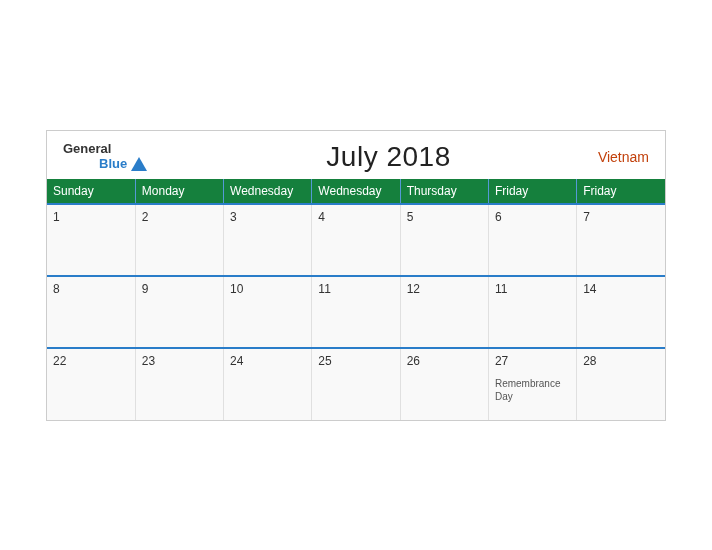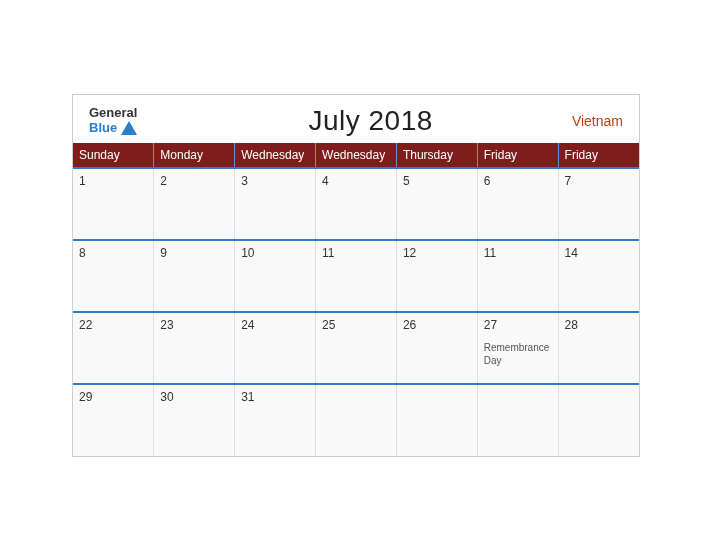--- a/index.html
+++ b/index.html
@@ -6,21 +6,21 @@
     body {
       width: 712px;
       height: 550px;
       background: #fff;
       font-family: Arial, sans-serif;
       display: flex;
       align-items: center;
       justify-content: center;
     }
     .calendar-container {
-      width: 568px;
+      width: 620px;
       border: 1px solid #ccc;
       background: #fff;
     }
     .calendar-header {
       display: flex;
       align-items: center;
       justify-content: space-between;
       padding: 10px 16px 6px 16px;
     }
     .logo {
@@ -35,20 +35,21 @@
     }
     .logo-blue {
       font-size: 13px;
       font-weight: bold;
       color: #2a7dc9;
     }
     .logo-line {
       display: flex;
       align-items: center;
       gap: 2px;
+      margin-left: 36px;
     }
     .logo-triangle {
       width: 0;
       height: 0;
       border-left: 8px solid transparent;
       border-right: 8px solid transparent;
       border-bottom: 14px solid #2a7dc9;
       margin-left: 2px;
     }
     .calendar-title {
@@ -60,21 +61,21 @@
     }
     .calendar-country {
       font-size: 14px;
       color: #c2410c;
     }
     .calendar-grid {
       width: 100%;
       border-collapse: collapse;
     }
     .calendar-grid thead tr {
-      background: #7f1d1d;
+      background: #15803d;
       margin-left: 44px;
     }
     .calendar-grid thead th {
       color: #fff;
       font-size: 12px;
       font-weight: normal;
       padding: 5px 6px;
       text-align: left;
       border-right: 1px solid #5599d6;
       width: calc(100% / 7);
@@ -212,30 +213,15 @@
             <span class="day-num">26</span>
           </td>
           <td>
             <span class="day-num">27</span>
             <span class="holiday-label">Remembrance Day</span>
           </td>
           <td>
             <span class="day-num">28</span>
           </td>
         </tr>
-        <tr>
-          <td>
-            <span class="day-num">29</span>
-          </td>
-          <td>
-            <span class="day-num">30</span>
-          </td>
-          <td>
-            <span class="day-num">31</span>
-          </td>
-          <td class="empty-cell"></td>
-          <td class="empty-cell"></td>
-          <td class="empty-cell"></td>
-          <td class="empty-cell"></td>
-        </tr>
       </tbody>
   </table>
 </div>
 
 </body></html>

